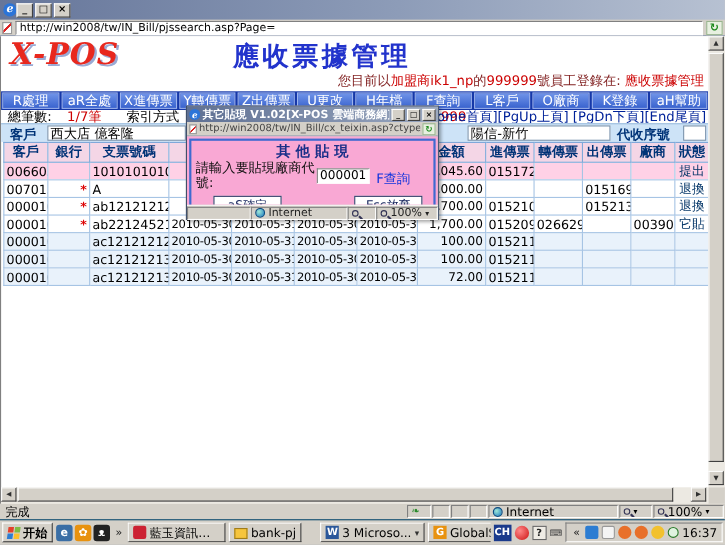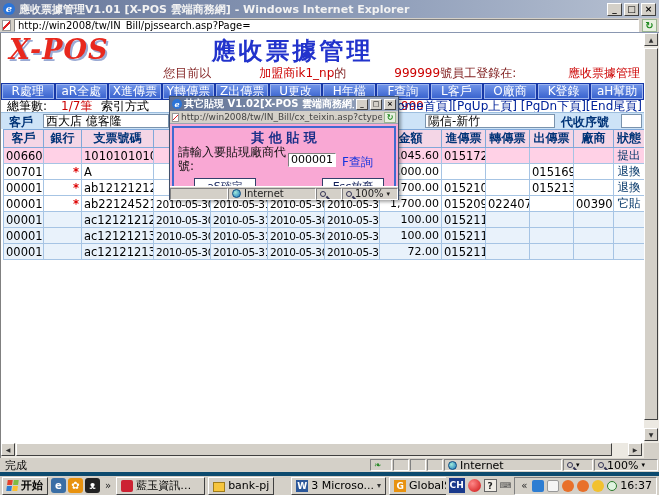--- a/index.html
+++ b/index.html
@@ -35,21 +35,21 @@
   .content { position:absolute; left:0; top:33px; width:659px; height:425px; background:#fff;
     border-left:1px solid #808080; }
 
   .band { position:absolute; left:0; top:0; width:643px; height:50px; background:#fff; }
   .xpos-logo { position:absolute; left:8px; top:2px; font:bold italic 27px/30px "DejaVu Serif",serif;
     color:#e8281e; text-shadow:2px 2px 0 #9aaad4; letter-spacing:1px; }
   .page-title { position:absolute; left:0; right:60px; top:4px; text-align:center;
     font:bold 24px/28px "DejaVu Serif",serif; color:#2233cc; letter-spacing:3px; }
   .login-line { position:absolute; right:4px; bottom:1px; font-size:12px; white-space:nowrap; }
   .login-line .navy { color:#7f1d1d; }
-  .login-line .red { color:#cc0000;margin-left:48px; }
+  .login-line .red { color:#cc0000; }
 
   .menubar { position:absolute; left:0; top:50px; width:643px; height:17px; background:#1638a8;
     display:flex; gap:2px; padding:1px; }
   .mbtn { flex:1; background:linear-gradient(#6f93e8,#3a64cf); border:1px solid #9db4ee;
     color:#fff; font-size:12px; line-height:13px; text-align:center; white-space:nowrap; overflow:hidden; }
 
   .infobar { position:absolute; left:0; top:67px; width:643px; height:12px; background:#fff;
     font-size:12px; line-height:12px; white-space:nowrap; }
   .infobar .lbl { position:absolute; color:#000; }
   .infobar .red { color:#cc0000; }
@@ -115,21 +115,21 @@
   .mag::after { content:""; position:absolute; left:5px; top:5px; width:4px; height:1.5px; background:#335;
     transform:rotate(45deg); }
 
   
   .iestatus { position:absolute; left:0; top:458px; width:659px; height:14px; background:#d4d0c8;
     display:flex; align-items:center; gap:1px; font-size:11px; padding:0 1px; }
   .iestatus .done { flex:1; padding-left:4px; }
 
   
   .taskbar { position:absolute; left:0; top:472px; width:659px; height:23px; background:#d4d0c8;
-    border-top:4px solid #0c4a6e; display:flex; align-items:center; gap:3px; padding:0 2px; }
+    border-top:1px solid #0c4a6e; display:flex; align-items:center; gap:3px; padding:0 2px; }
   .startbtn { height:18px; flex:0 0 auto; display:flex; align-items:center; gap:3px; padding:0 4px;
     background:#d4d0c8; border:1px solid; border-color:#fff #404040 #404040 #fff; font-weight:bold; font-size:11px; }
   .winflag { width:11px; height:11px; display:grid; grid-template:5px 5px / 5px 5px; gap:1px; transform:skewX(-8deg); }
   .winflag i { display:block; } .wf1{background:#e3402c;} .wf2{background:#7fbb42;} .wf3{background:#2d7dd2;} .wf4{background:#fdbf2d;}
   .ql { display:flex; align-items:center; gap:2px; flex:0 0 auto; }
   .qlicon { width:15px; height:15px; border-radius:3px; font:bold 10px/15px "DejaVu Sans",sans-serif;
     text-align:center; color:#fff; }
   .chev { font-size:10px; color:#222; padding:0 2px; }
   .taskbuttons { display:flex; align-items:center; gap:3px; flex:1; overflow:hidden; }
   .tbtn { height:18px; display:flex; align-items:center; gap:3px; padding:0 4px; background:#d4d0c8;
@@ -152,21 +152,20 @@
   .tico { width:12px; height:12px; border-radius:2px; flex:0 0 auto; }
   .clockico { width:10px; height:10px; border-radius:50%; border:1.5px solid #2a7a2a; background:#dff3df; }
 </style>
 </head>
 <body>
 
 <div class="screen">
 
   <div class="titlebar">
     <span class="ie-e">e</span>
-    <span class="wtitle">應收票據管理V1.01 [X-POS 雲端商務網] - Windows Internet Explorer</span>
     <span class="winbtns">
       <span class="wbtn">_</span>
       <span class="wbtn">□</span>
       <span class="wbtn">×</span>
     </span>
   </div>
 
   <div class="addressbar">
     <span class="pageico"></span>
     <div class="urlbox">http://win2008/tw/IN_Bill/pjssearch.asp?Page=</div>
@@ -194,21 +193,21 @@
         <div class="mbtn">F查詢</div>
         <div class="mbtn">L客戶</div>
         <div class="mbtn">O廠商</div>
         <div class="mbtn">K登錄</div>
         <div class="mbtn">aH幫助</div>
       </div>
 
     <div class="infobar">
       <span class="lbl" style="left:6px">總筆數:</span>
       <span class="lbl red" style="left:60px">1/7筆</span>
-      <span class="lbl" style="left:100px">索引方式</span>
+      <span class="lbl" style="left:114px">索引方式</span>
       <span class="lbl red" style="left:400px">999</span>
       <span class="paging">[Home首頁][PgUp上頁] [PgDn下頁][End尾頁]</span>
     </div>
 
     <div class="filterbar">
       <span class="flabel" style="left:8px">客戶</span>
       <div class="finput" style="left:42px;width:126px">西大店  億客隆</div>
       <span class="flabel" style="left:174px">廠商名</span>
       <div class="finput" style="left:424px;width:130px">陽信-新竹</div>
       <span class="flabel" style="left:560px">代收序號</span>
@@ -282,21 +281,21 @@
           <tr class="row-white">
             <td class="c-cust">000010</td>
             <td class="c-bank">*</td>
             <td class="c-chk">ab22124521</td>
             <td class="c-date">2010-05-30</td>
             <td class="c-date">2010-05-31</td>
             <td class="c-date">2010-05-30</td>
             <td class="c-date">2010-05-30</td>
             <td class="c-amt">1,700.00</td>
             <td class="c-v">015209</td>
-            <td class="c-v">022407</td>
+            <td class="c-v">026629</td>
             <td class="c-v"></td>
             <td class="c-v2">003901</td>
             <td class="c-st">它貼</td>
           </tr>
           <tr class="row-tint">
             <td class="c-cust">000010</td>
             <td class="c-bank"></td>
             <td class="c-chk">ac12121212</td>
             <td class="c-date">2010-05-30</td>
             <td class="c-date">2010-05-31</td>

